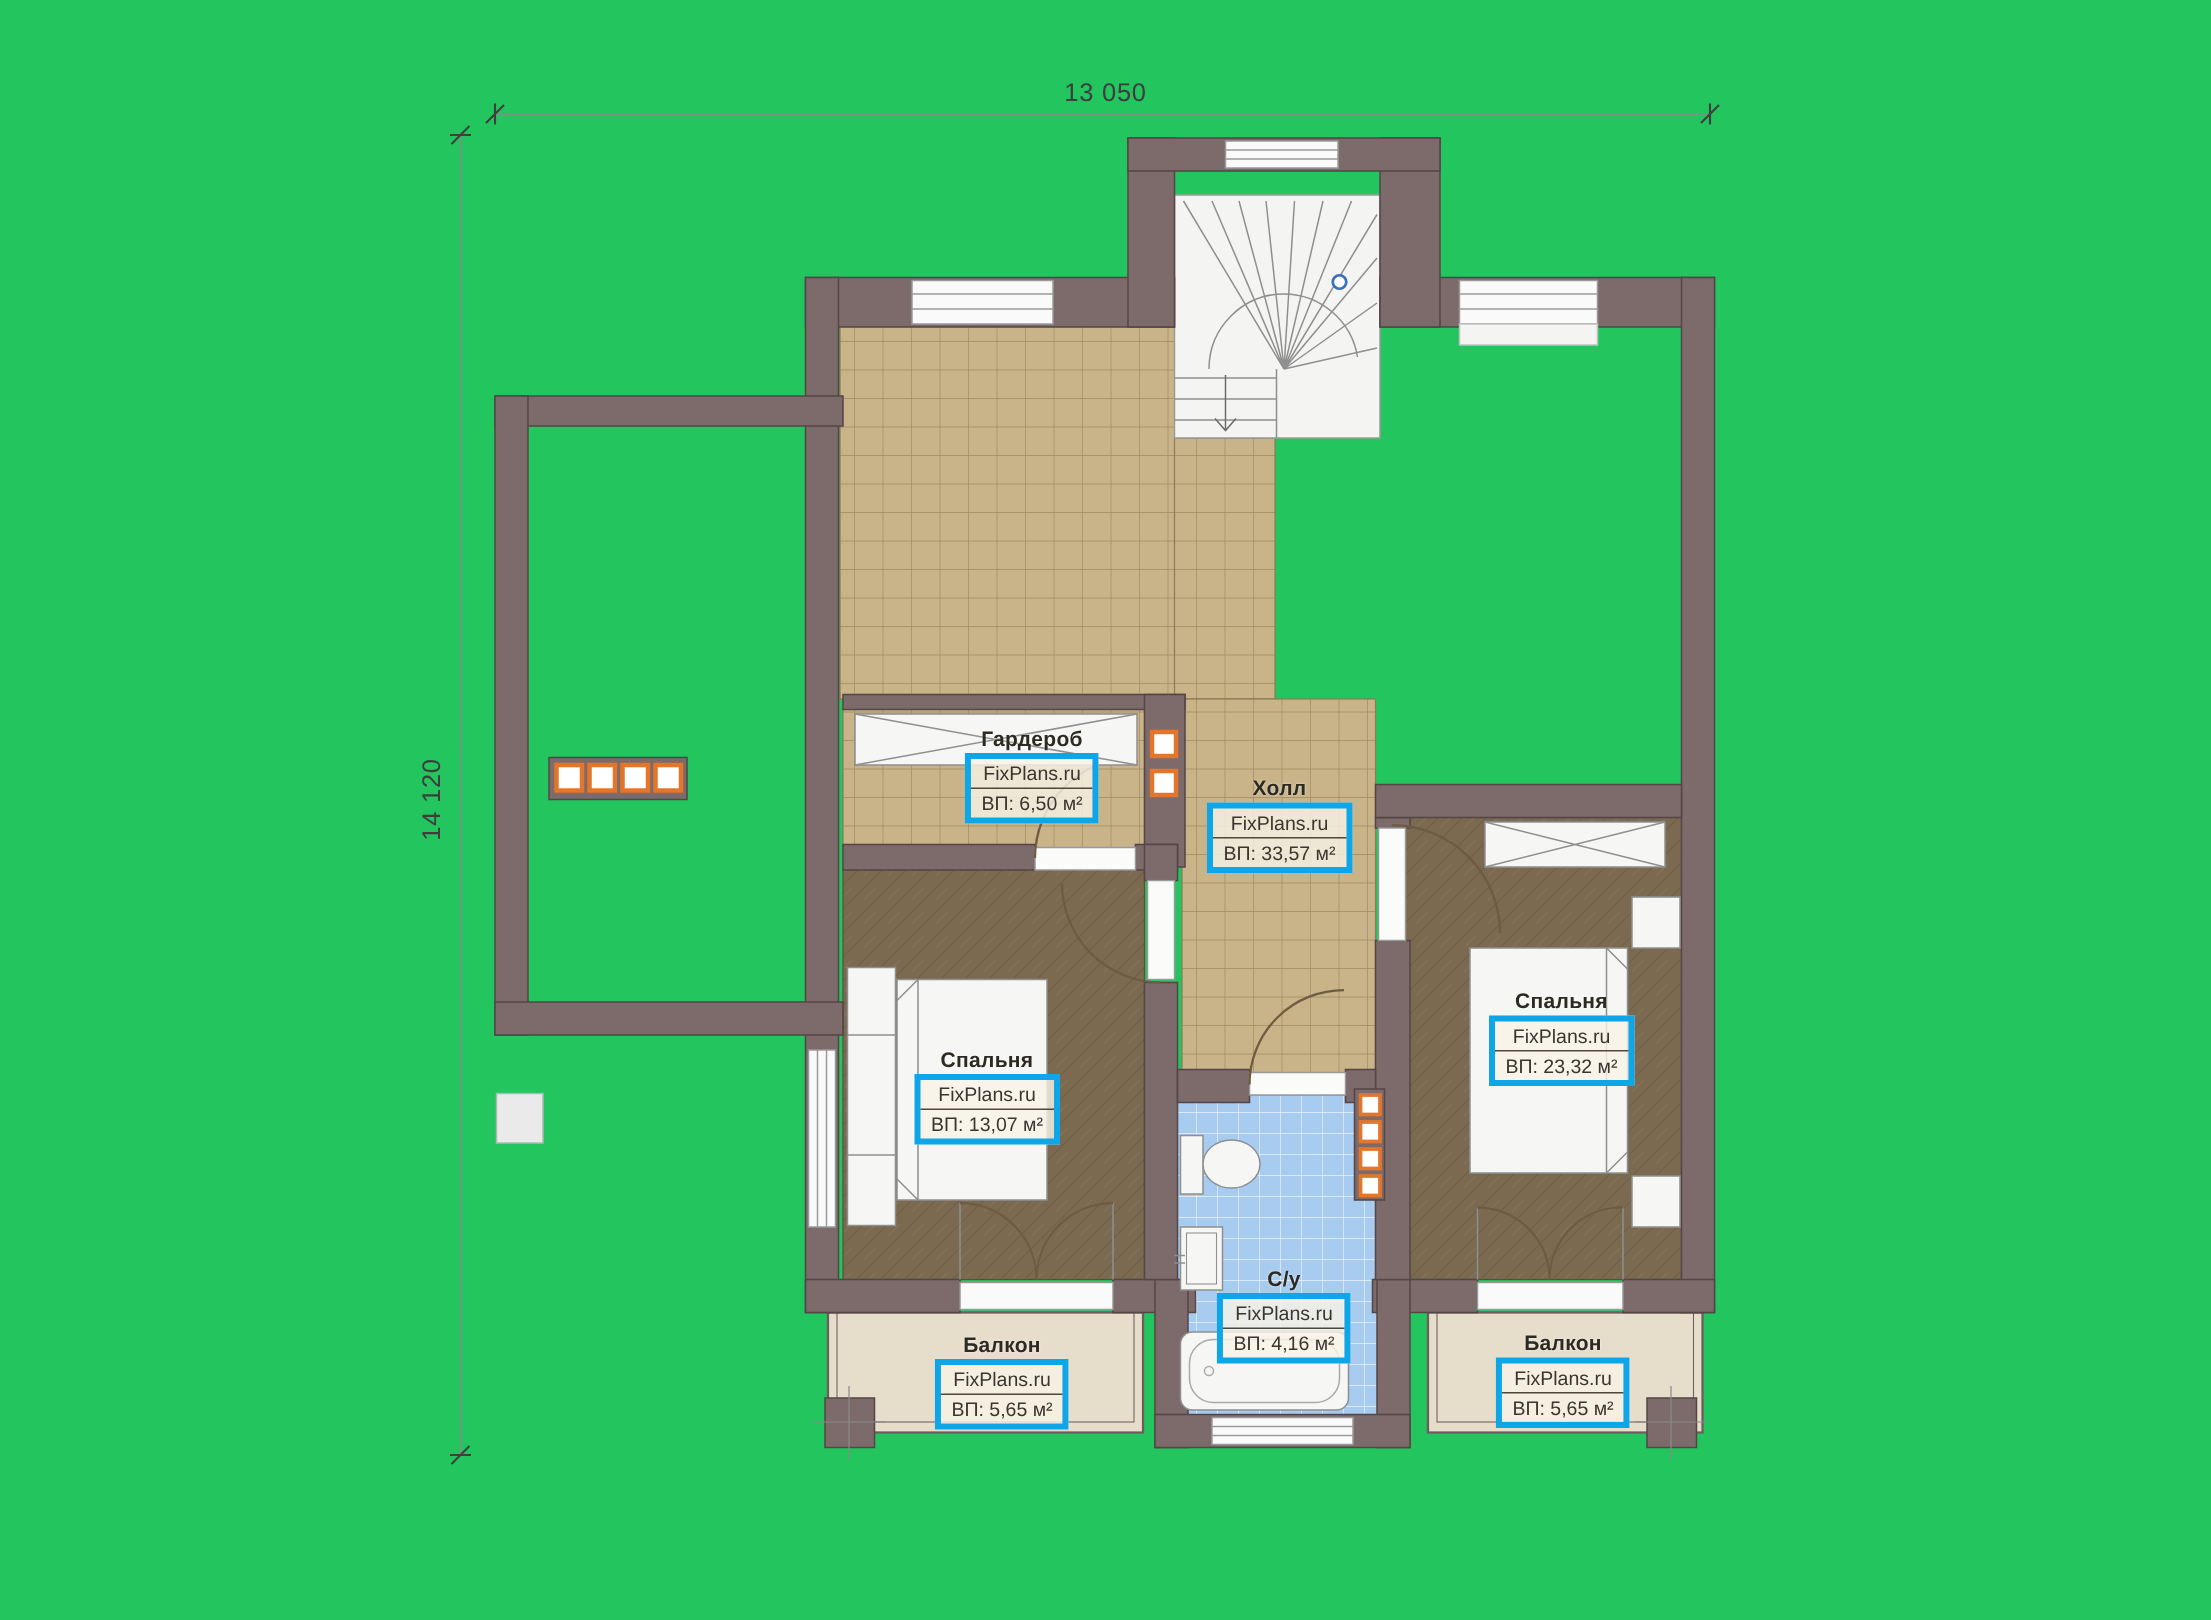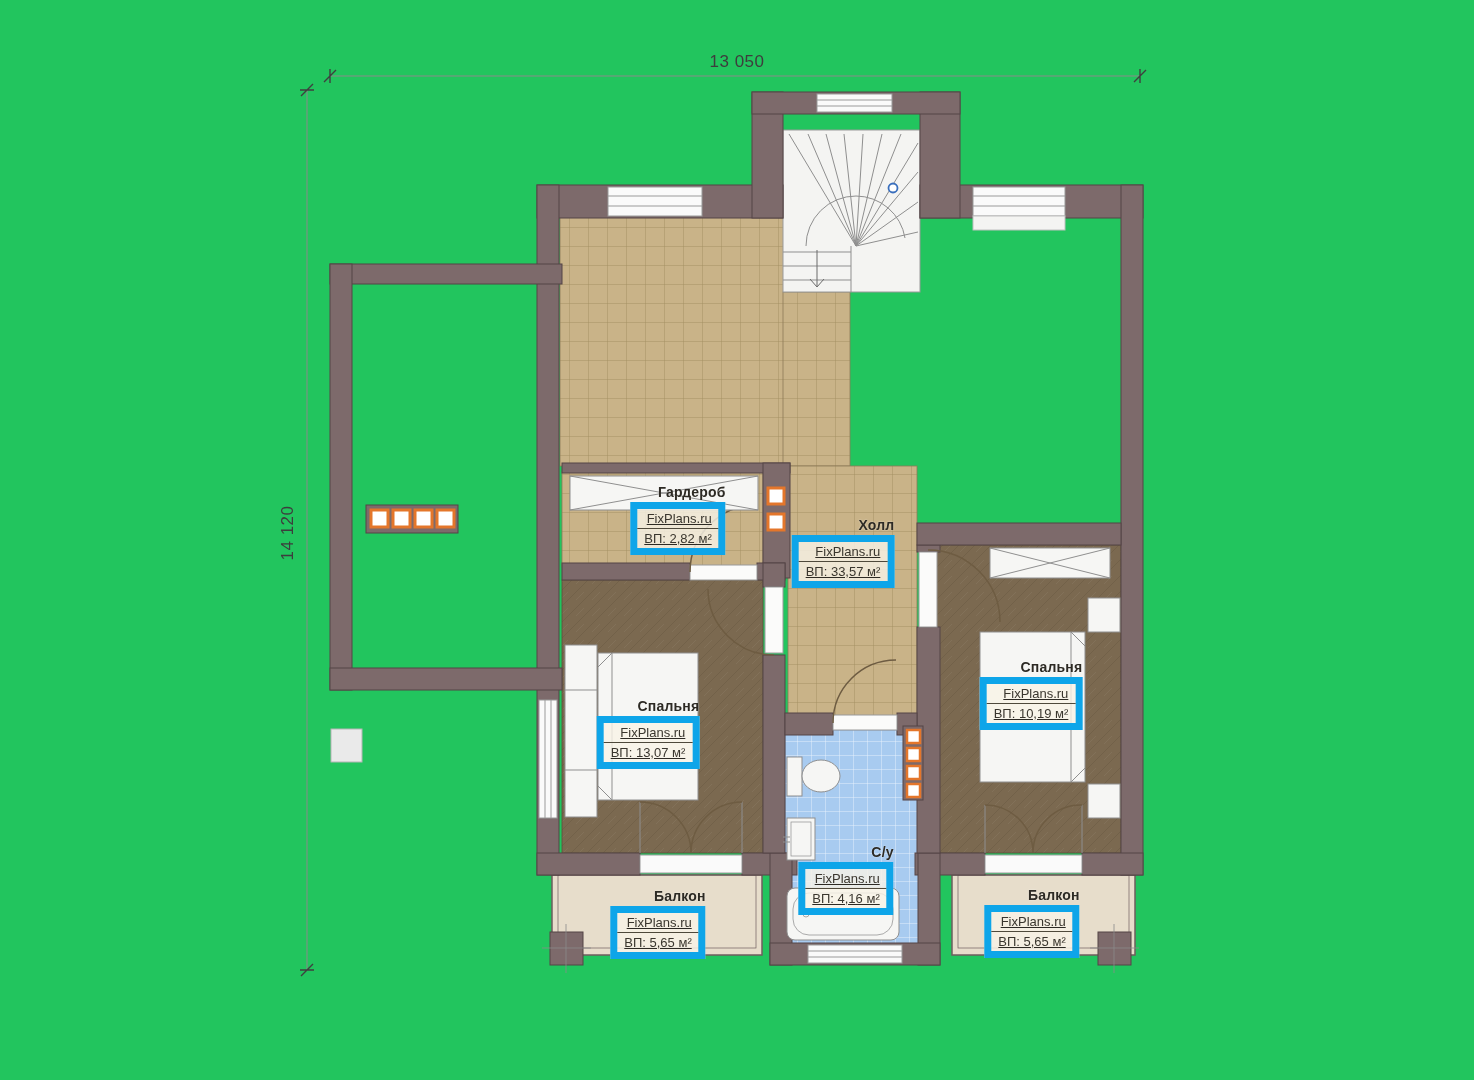--- a/index.html
+++ b/index.html
@@ -7,37 +7,37 @@
     position:relative;
     width:1474px;height:1080px;
     background:#22c55e;
     font-family:"Liberation Sans","DejaVu Sans",sans-serif;
     overflow:hidden;
   }
   #plan-svg{position:absolute;left:0;top:0;}
   .room-label{
     position:absolute;
     transform:translateX(-50%);
-    text-align:right;
+    text-align:center;
     color:#2d2a24;
     z-index:5;
     white-space:nowrap;
+    margin-left:10px;
   }
   .room-name{
     font-weight:bold;
     font-size:14px;
     letter-spacing:.2px;
     margin-bottom:2px;
     text-shadow:0 0 2px rgba(255,255,255,.6);
   }
   .label-box{
     display:inline-block;
-    border:7px solid #0ea5e9;
+    border:4px solid #0ea5e9;
     background:rgba(248,243,231,.82);
-    text-decoration:underline;
   }
   .label-row{
     font-size:13px;
     line-height:17px;
     padding:1px 7px;
     color:#3a362e;
   }
   .label-row + .label-row{border-top:1px solid #4e493b;}
   .dim-label{
     position:absolute;
@@ -269,21 +269,21 @@
   </g>
 </svg>
 
 <div class="dim-label dim-top">13 050</div>
 <div class="dim-label dim-left">14 120</div>
 
 <div class="room-label" style="left:678px;top:484px">
   <div class="room-name">Гардероб</div>
   <div class="label-box">
     <div class="label-row">FixPlans.ru</div>
-    <div class="label-row">ВП: 2,82 м²</div>
+    <div class="label-row">ВП: 6,50 м²</div>
   </div>
 </div>
 
 <div class="room-label" style="left:843px;top:517px">
   <div class="room-name">Холл</div>
   <div class="label-box">
     <div class="label-row">FixPlans.ru</div>
     <div class="label-row">ВП: 33,57 м²</div>
   </div>
 </div>
@@ -293,21 +293,21 @@
   <div class="label-box">
     <div class="label-row">FixPlans.ru</div>
     <div class="label-row">ВП: 13,07 м²</div>
   </div>
 </div>
 
 <div class="room-label" style="left:1031px;top:659px">
   <div class="room-name">Спальня</div>
   <div class="label-box">
     <div class="label-row">FixPlans.ru</div>
-    <div class="label-row">ВП: 10,19 м²</div>
+    <div class="label-row">ВП: 23,32 м²</div>
   </div>
 </div>
 
 <div class="room-label" style="left:846px;top:844px">
   <div class="room-name">С/у</div>
   <div class="label-box">
     <div class="label-row">FixPlans.ru</div>
     <div class="label-row">ВП: 4,16 м²</div>
   </div>
 </div>

